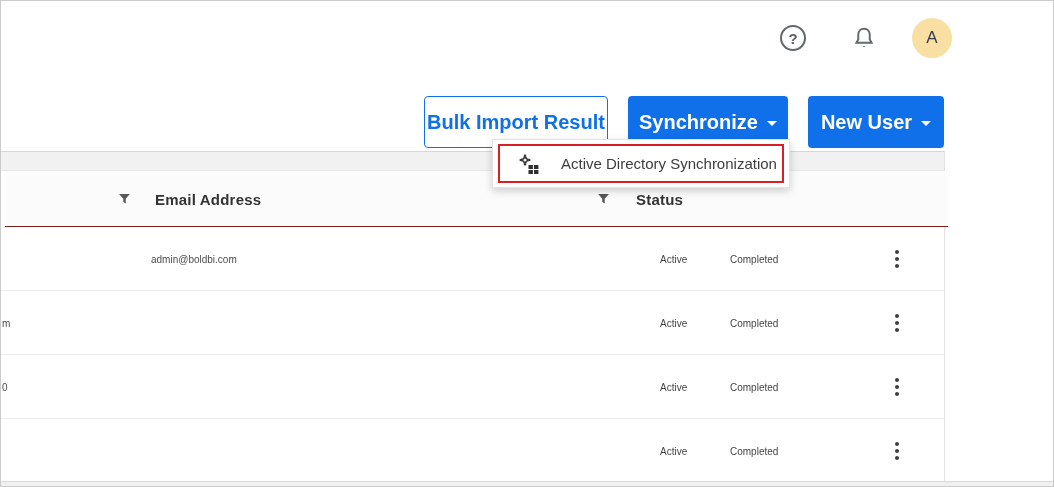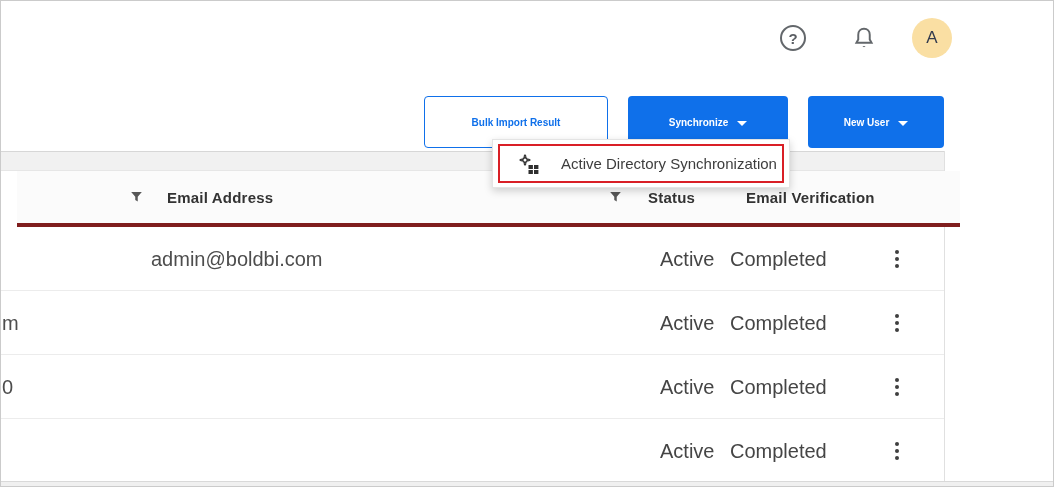--- a/index.html
+++ b/index.html
@@ -20,43 +20,43 @@
   .avatar {
     position:absolute; left:911px; top:17px; width:40px; height:40px;
     border-radius:50%; background:#fadfa3;
     display:flex; align-items:center; justify-content:center;
     color:#333c4e; font-size:17px; font-weight:500; cursor:pointer;
   }
 
   
   .btn { position:absolute; top:95px; height:52px; border-radius:4px;
     display:flex; align-items:center; justify-content:center;
-    font-size:10px; font-weight:700; cursor:pointer; gap:9px; }
+    font-size:20px; font-weight:700; cursor:pointer; gap:9px; }
   .btn-outline { left:423px; width:184px; background:#fff; border:1px solid #0f70ea; color:#0f70ea; }
   .btn-solid   { background:#0f70ea; border:none; color:#fff; }
   #btn-sync    { left:627px; width:160px; }
   #btn-newuser { left:807px; width:136px; }
   .caret { width:0; height:0; border-left:5px solid transparent; border-right:5px solid transparent;
     border-top:5px solid currentColor; margin-top:2px; }
 
   
   #grid { position:absolute; left:0; top:150px; width:944px; height:330px;
     border-right:1px solid #e0e0e0; background:#fff; }
   #group-band { position:absolute; left:0; top:0; width:100%; height:20px;
     background:#f1f1f1; border-top:1px solid #d7d7d7; border-bottom:1px solid #e6e6e6; }
-  #header-row { position:absolute; left:16px; top:20px; width:100%; height:56px;
-    background:#fbfbfb; border-bottom:4px solid #7f1d1d;padding-left:6px; }
+  #header-row { position:absolute; left:4px; top:20px; width:100%; height:56px;
+    background:#fbfbfb; border-bottom:1px solid #7f1d1d;padding-left:6px; }
   .hcell { position:absolute; top:50%; transform:translateY(-50%);
     font-size:15px; font-weight:700; color:#333; letter-spacing:.2px; }
   .filter-ic { position:absolute; top:50%; transform:translateY(-50%); width:15px; height:15px; cursor:pointer; }
   .filter-ic svg { display:block; width:15px; height:15px; fill:#575757; }
 
   #rows { position:absolute; left:0; top:76px; width:100%; height:254px; overflow:hidden; }
   .row { position:relative; width:100%; height:64px; background:#fff; border-bottom:1px solid #ececec; }
-  .cell { position:absolute; top:50%; transform:translateY(-50%); font-size:20px; color:#4d4d4d; }
+  .cell { position:absolute; top:50%; transform:translateY(-50%); font-size:10px; color:#4d4d4d; }
   .cell-trunc { left:1px; }
   .cell-email { left:150px; }
   .cell-status { left:631px; color:#454545;margin-left:28px; }
   .cell-verif { left:729px; color:#454545; }
   .kebab { position:absolute; left:886px; top:50%; transform:translateY(-50%);
     width:20px; height:22px; display:flex; flex-direction:column;
     align-items:center; justify-content:center; gap:3px; cursor:pointer; }
   .kebab i { width:4px; height:4px; border-radius:50%; background:#3f3f3f; }
 
   
@@ -112,21 +112,20 @@
             <path d="M3.5 4h17l-6.5 7.6V19l-4-2.1v-5.3L3.5 4z"></path>
           </svg>
       </span>
       <span class="hcell" style="left:150px">Email Address</span>
       <span class="filter-ic" style="left:591px">
         <svg viewBox="0 0 24 24">
             <path d="M3.5 4h17l-6.5 7.6V19l-4-2.1v-5.3L3.5 4z"></path>
           </svg>
       </span>
       <span class="hcell" style="left:631px">Status</span>
-      <span class="hcell" style="left:729px">Email Verification</span>
     </div>
 
     <div id="rows">
 
       <div class="row">
         <span class="cell cell-trunc"></span>
         <span class="cell cell-email">admin@boldbi.com</span>
         <span class="cell cell-status">Active</span>
         <span class="cell cell-verif">Completed</span>
         <span class="kebab">

